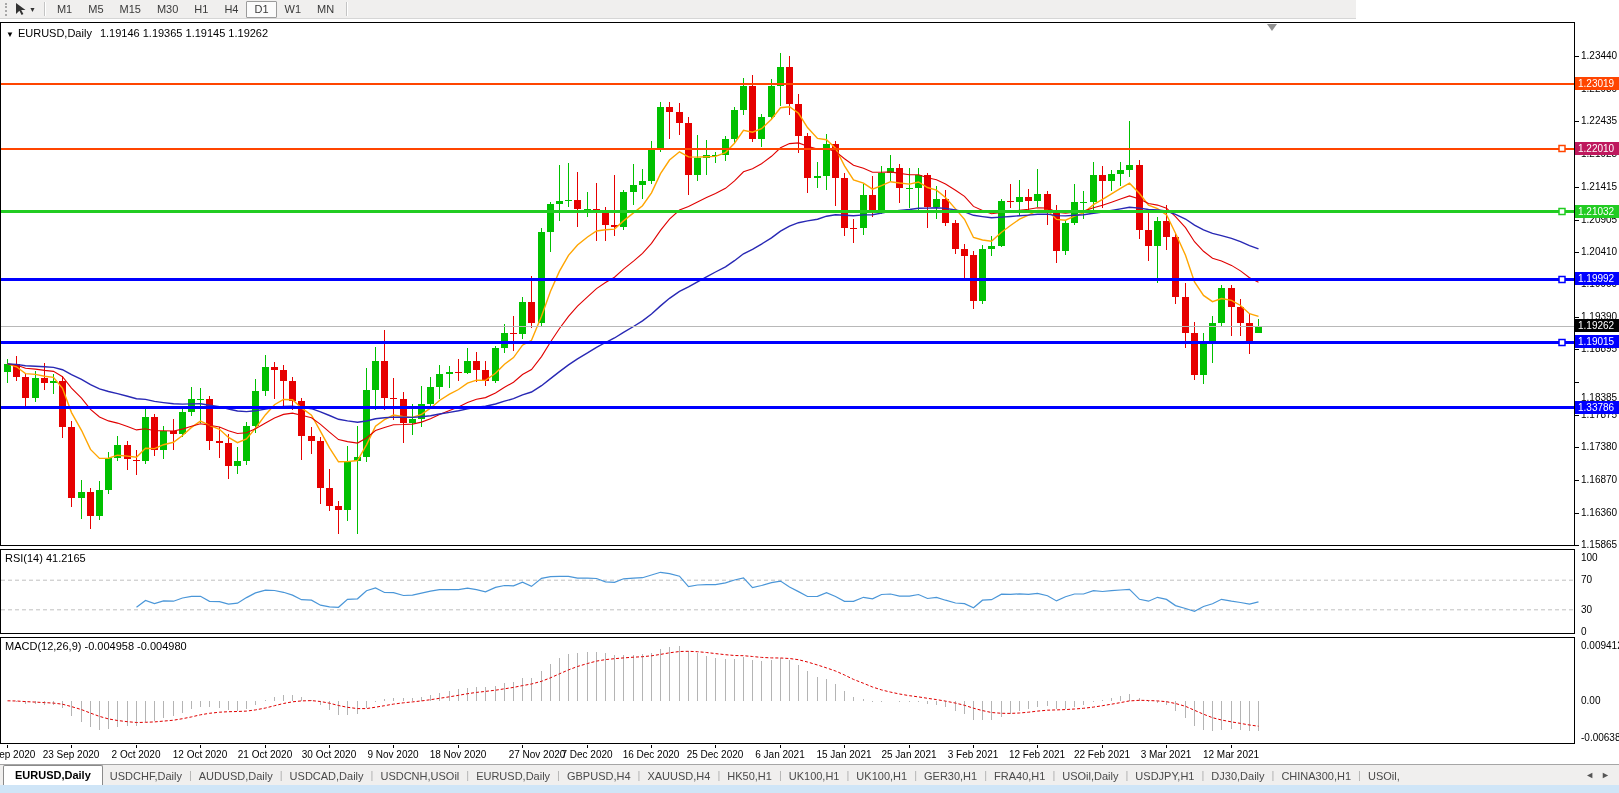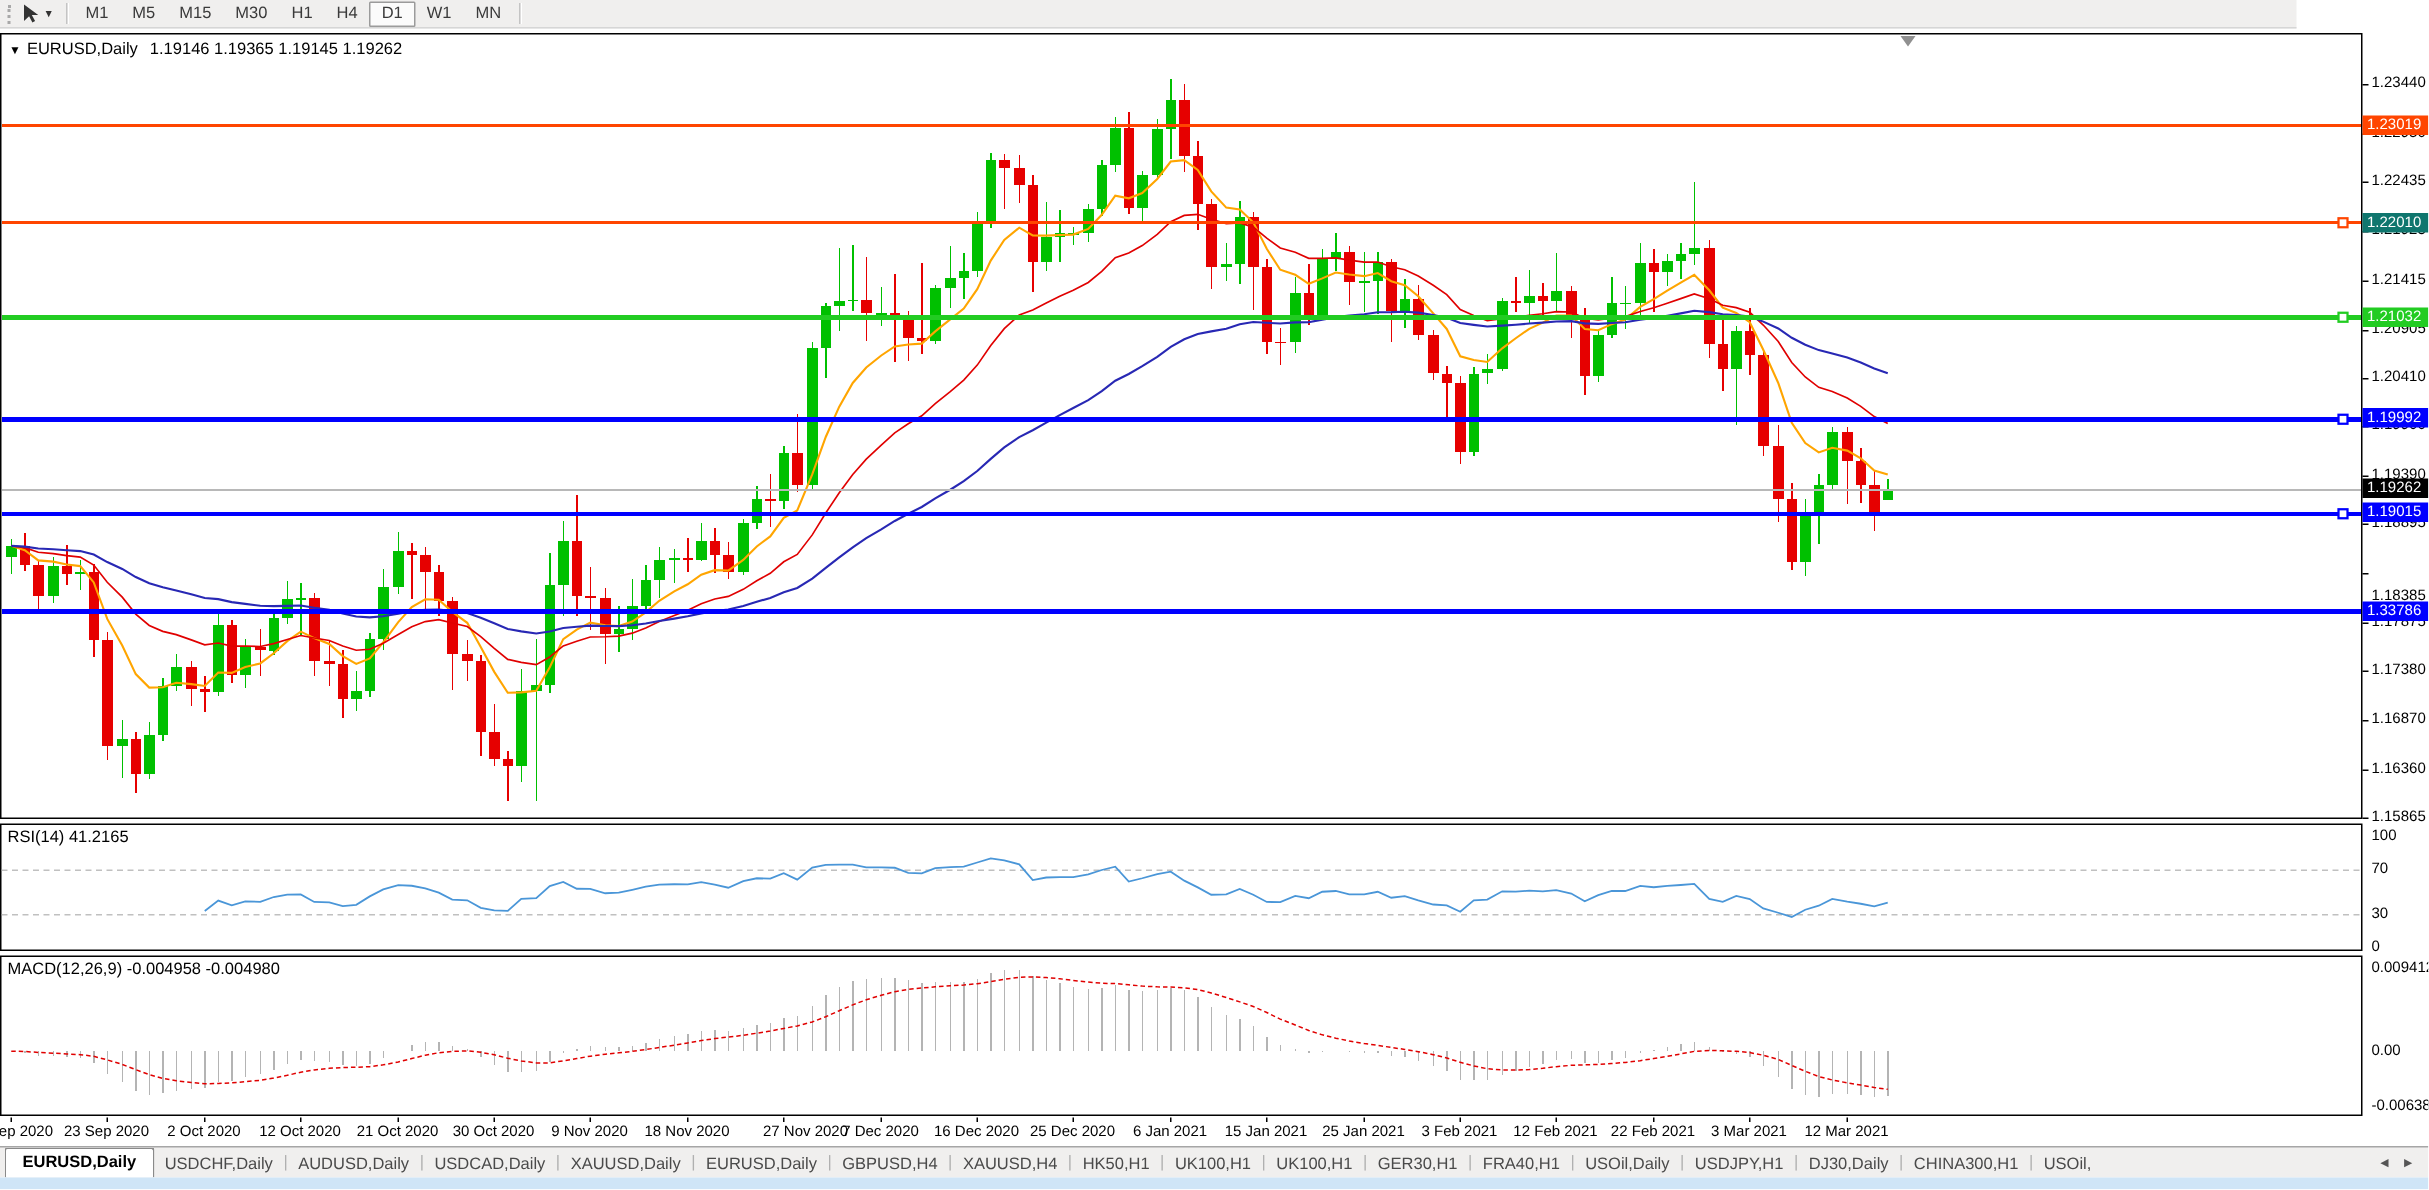--- a/index.html
+++ b/index.html
@@ -1,19 +1,19 @@
 <!DOCTYPE html>
 <html><head>
 <meta charset="utf-8">
 <style>
   html,body{margin:0;padding:0;background:#fff;font-family:"Liberation Sans",sans-serif;}
   .page{position:relative;width:1619px;height:793px;background:#fff;overflow:hidden;}
 
   
-  .toolbar{position:absolute;top:0;left:0;width:1531px;height:19px;background:#f0efee;
+  .toolbar{position:absolute;top:0;left:0;width:1356px;height:19px;background:#f0efee;
     border-bottom:1px solid #d6d6d6;display:flex;align-items:center;padding-left:2px;box-sizing:border-box;}
   .grip{width:0;height:13px;border-left:2px dotted #a8a8a8;margin:0 5px 0 3px;}
   .tool-icon{width:17px;height:15px;display:flex;align-items:center;justify-content:center;}
   .caret{font-size:7px;color:#333;padding:0 4px 0 0;}
   .tb-sep{width:1px;height:14px;background:#c4c4c4;box-shadow:1px 0 0 #fff;margin:0 4px;}
   .tf-btn{font-size:11px;color:#3a3a3a;padding:0 7px;height:15px;line-height:15px;border:1px solid transparent;border-radius:1px;}
   .tf-btn.active{background:#fbfbfb;border:1px solid #9b9b9b;}
 
   
   .pane{position:absolute;left:0;width:1573px;border:1px solid #000;background:#fff;}
@@ -559,21 +559,21 @@
       <div class="axis-label" style="top:409px">1.17875</div>
       <div class="axis-tickmark" style="top:447px"></div>
       <div class="axis-label" style="top:441px">1.17380</div>
       <div class="axis-tickmark" style="top:480px"></div>
       <div class="axis-label" style="top:474px">1.16870</div>
       <div class="axis-tickmark" style="top:513px"></div>
       <div class="axis-label" style="top:507px">1.16360</div>
       <div class="axis-tickmark" style="top:545px"></div>
       <div class="axis-label" style="top:539px">1.15865</div>
       <div class="badge" style="top:77px;background:#FF4500">1.23019</div>
-      <div class="badge" style="top:142px;background:#0f766e">1.22010</div>
+      <div class="badge" style="top:142px;background:#be185d">1.22010</div>
       <div class="badge" style="top:205px;background:#22CC22">1.21032</div>
       <div class="badge" style="top:272px;background:#0000FF">1.19992</div>
       <div class="badge" style="top:335px;background:#0000FF">1.19015</div>
       <div class="badge" style="top:401px;background:#0000FF">1.33786</div>
       <div class="badge" style="top:319px;background:#000000">1.19262</div>
       <div class="axis-label" style="top:552px">100</div>
       <div class="axis-label" style="top:574px">70</div>
       <div class="axis-label" style="top:604px">30</div>
       <div class="axis-label" style="top:626px">0</div>
       <div class="axis-label" style="top:640px">0.009412</div>
@@ -624,21 +624,21 @@
     </div>
 
   <div class="tabbar" id="tabbar">
       <div class="tab active">EURUSD,Daily</div>
       <div class="tab">USDCHF,Daily</div>
       <div class="tab-sep">|</div>
       <div class="tab">AUDUSD,Daily</div>
       <div class="tab-sep">|</div>
       <div class="tab">USDCAD,Daily</div>
       <div class="tab-sep">|</div>
-      <div class="tab">XAUUSD,Daily</div>
+      <div class="tab">USDCNH,USOil</div>
       <div class="tab-sep">|</div>
       <div class="tab">EURUSD,Daily</div>
       <div class="tab-sep">|</div>
       <div class="tab">GBPUSD,H4</div>
       <div class="tab-sep">|</div>
       <div class="tab">XAUUSD,H4</div>
       <div class="tab-sep">|</div>
       <div class="tab">HK50,H1</div>
       <div class="tab-sep">|</div>
       <div class="tab">UK100,H1</div>

